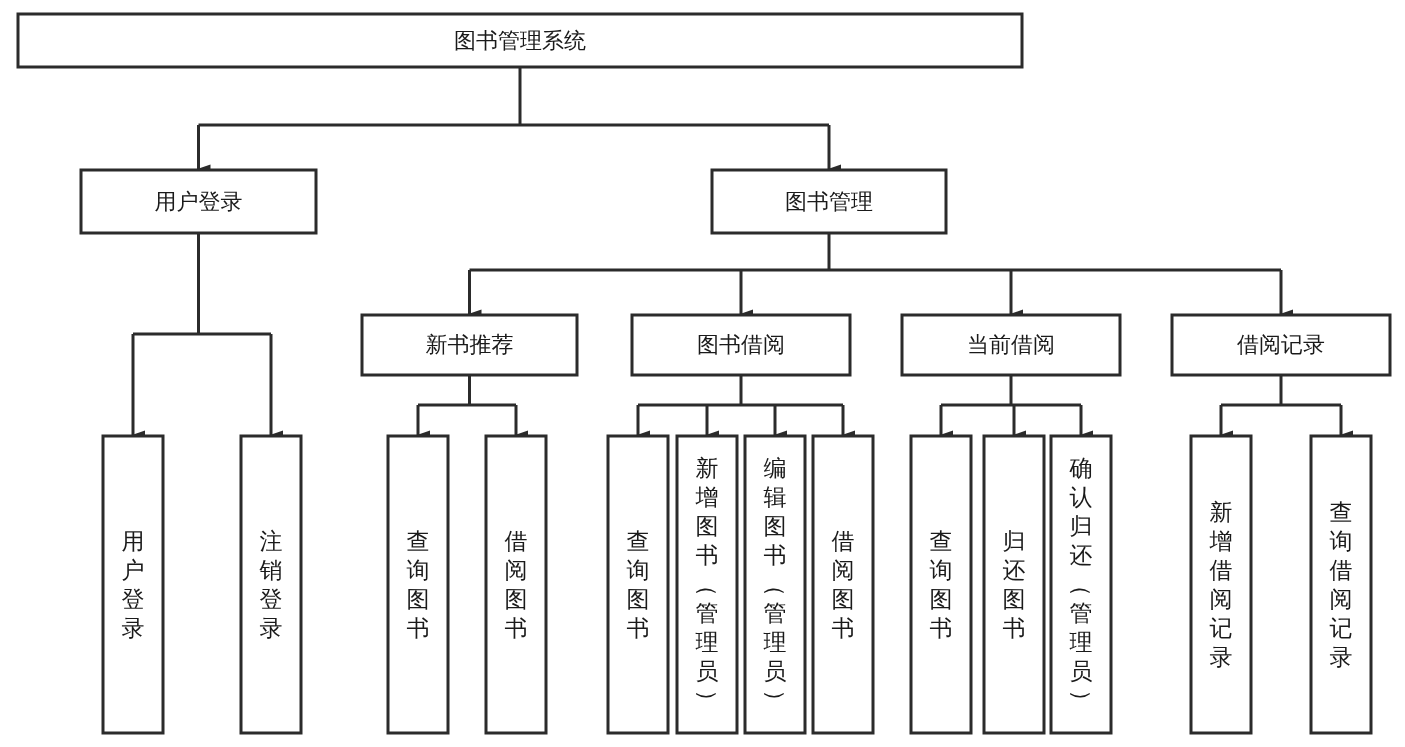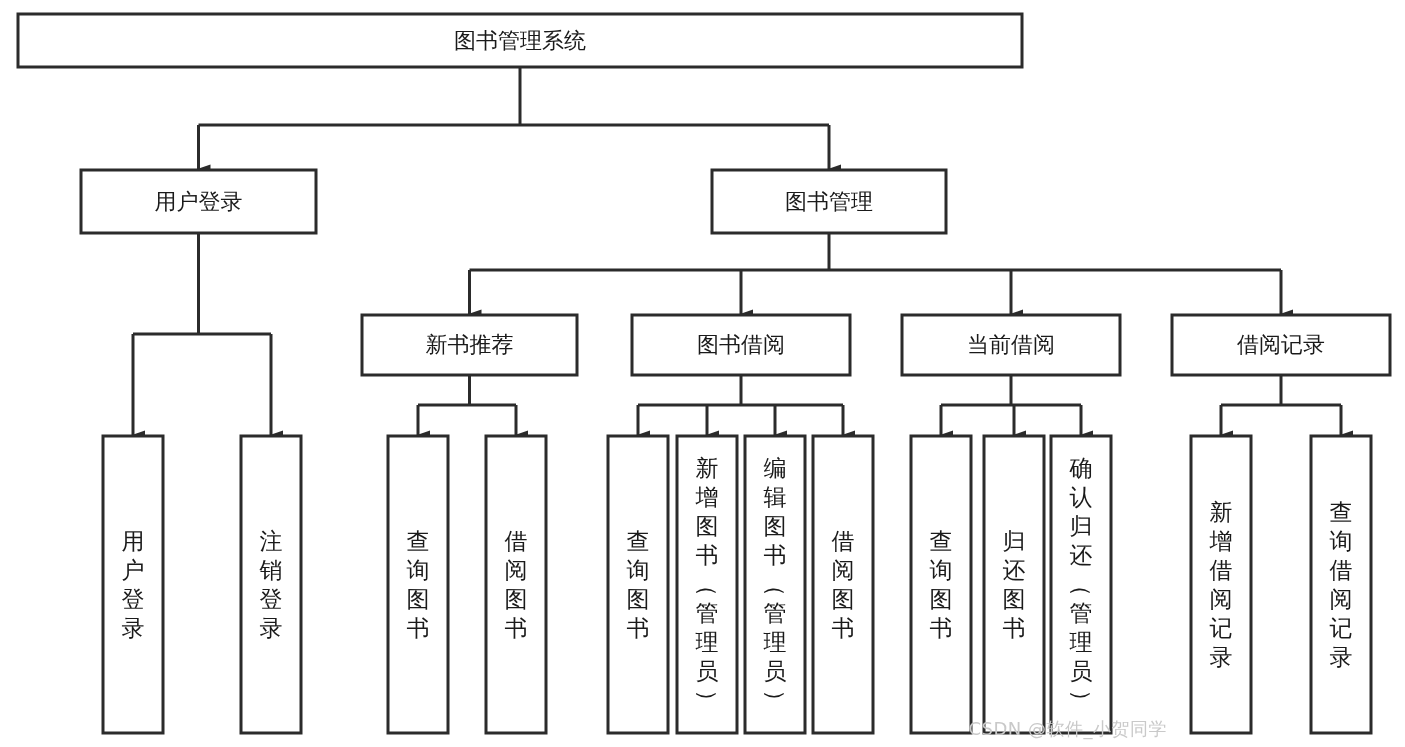--- a/index.html
+++ b/index.html
@@ -246,15 +246,14 @@
           <text x="1341" y="519.5" class="leaf-label">查</text>
           <text x="1341" y="548.5" class="leaf-label">询</text>
           <text x="1341" y="577.5" class="leaf-label">借</text>
           <text x="1341" y="606.5" class="leaf-label">阅</text>
           <text x="1341" y="635.5" class="leaf-label">记</text>
           <text x="1341" y="664.5" class="leaf-label">录</text>
         </g>
       </g>
   </svg>
 
-  <div class="watermark">CSDN @软件_小贺同学</div>
 
 </div>
 
 </body></html>

